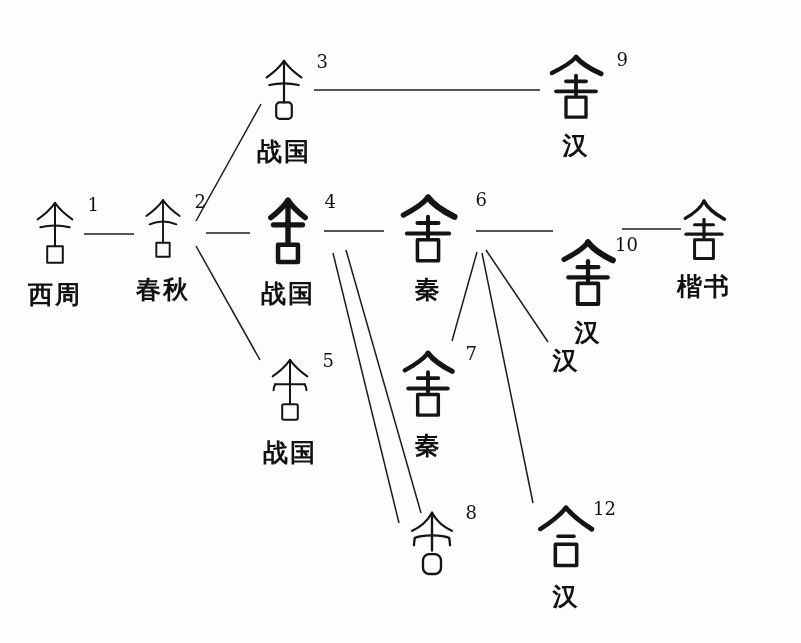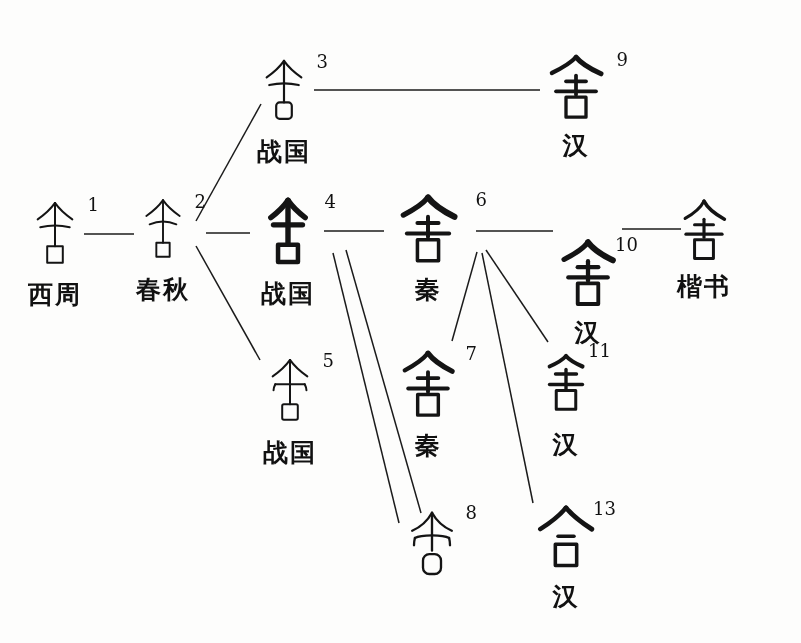--- a/index.html
+++ b/index.html
@@ -187,43 +187,32 @@
       <path class="stroke" stroke-width="5" d="M36,27 L36,50"></path>
       <path class="stroke" stroke-width="5" d="M13,46 L59,46"></path>
       <rect class="stroke" stroke-width="4.5" x="24" y="53" width="24" height="24"></rect>
     </svg>
     <span class="num">10</span>
   </div>
   <div class="label">汉</div>
 </div>
 
 <div class="node" style="left:566px;top:344px;">
-  <div class="glyph-wrap">
-    <svg class="glyph" width="54" height="78" viewBox="0 0 72 84">
-      <path class="stroke" stroke-width="5" d="M36,6 Q30,13 14,20"></path>
-      <path class="stroke" stroke-width="5.5" d="M36,6 Q42,13 58,20"></path>
-      <path class="stroke" stroke-width="4.5" d="M22,30 L50,30"></path>
-      <path class="stroke" stroke-width="4.5" d="M36,24 L36,50"></path>
-      <path class="stroke" stroke-width="4.5" d="M14,44 L58,44"></path>
-      <rect class="stroke" stroke-width="4" x="23" y="52" width="26" height="25"></rect>
-    </svg>
-    <span class="num">11</span>
-  </div>
   <div class="label">汉</div>
 </div>
 
 <div class="node" style="left:566px;top:502px;">
   <div class="glyph-wrap">
     <svg class="glyph" width="64" height="72" viewBox="0 0 72 80">
       <path class="stroke" stroke-width="5" d="M36,6 Q26,18 7,30"></path>
       <path class="stroke" stroke-width="5.5" d="M36,6 Q46,18 65,30"></path>
       <path class="stroke" stroke-width="4" d="M27,38 L45,38"></path>
       <rect class="stroke" stroke-width="4" x="24" y="47" width="24" height="24"></rect>
     </svg>
-    <span class="num">13</span>
+    <span class="num">12</span>
   </div>
   <div class="label">汉</div>
 </div>
 
 <div class="node" style="left:704px;top:198px;">
   <div class="glyph-wrap">
     <svg class="glyph" width="58" height="66" viewBox="0 0 72 84">
       <path class="stroke" stroke-width="4" d="M36,4 Q30,16 12,26"></path>
       <path class="stroke" stroke-width="4.5" d="M36,4 Q42,16 62,27"></path>
       <path class="stroke" stroke-width="4" d="M24,34 L48,34"></path>

